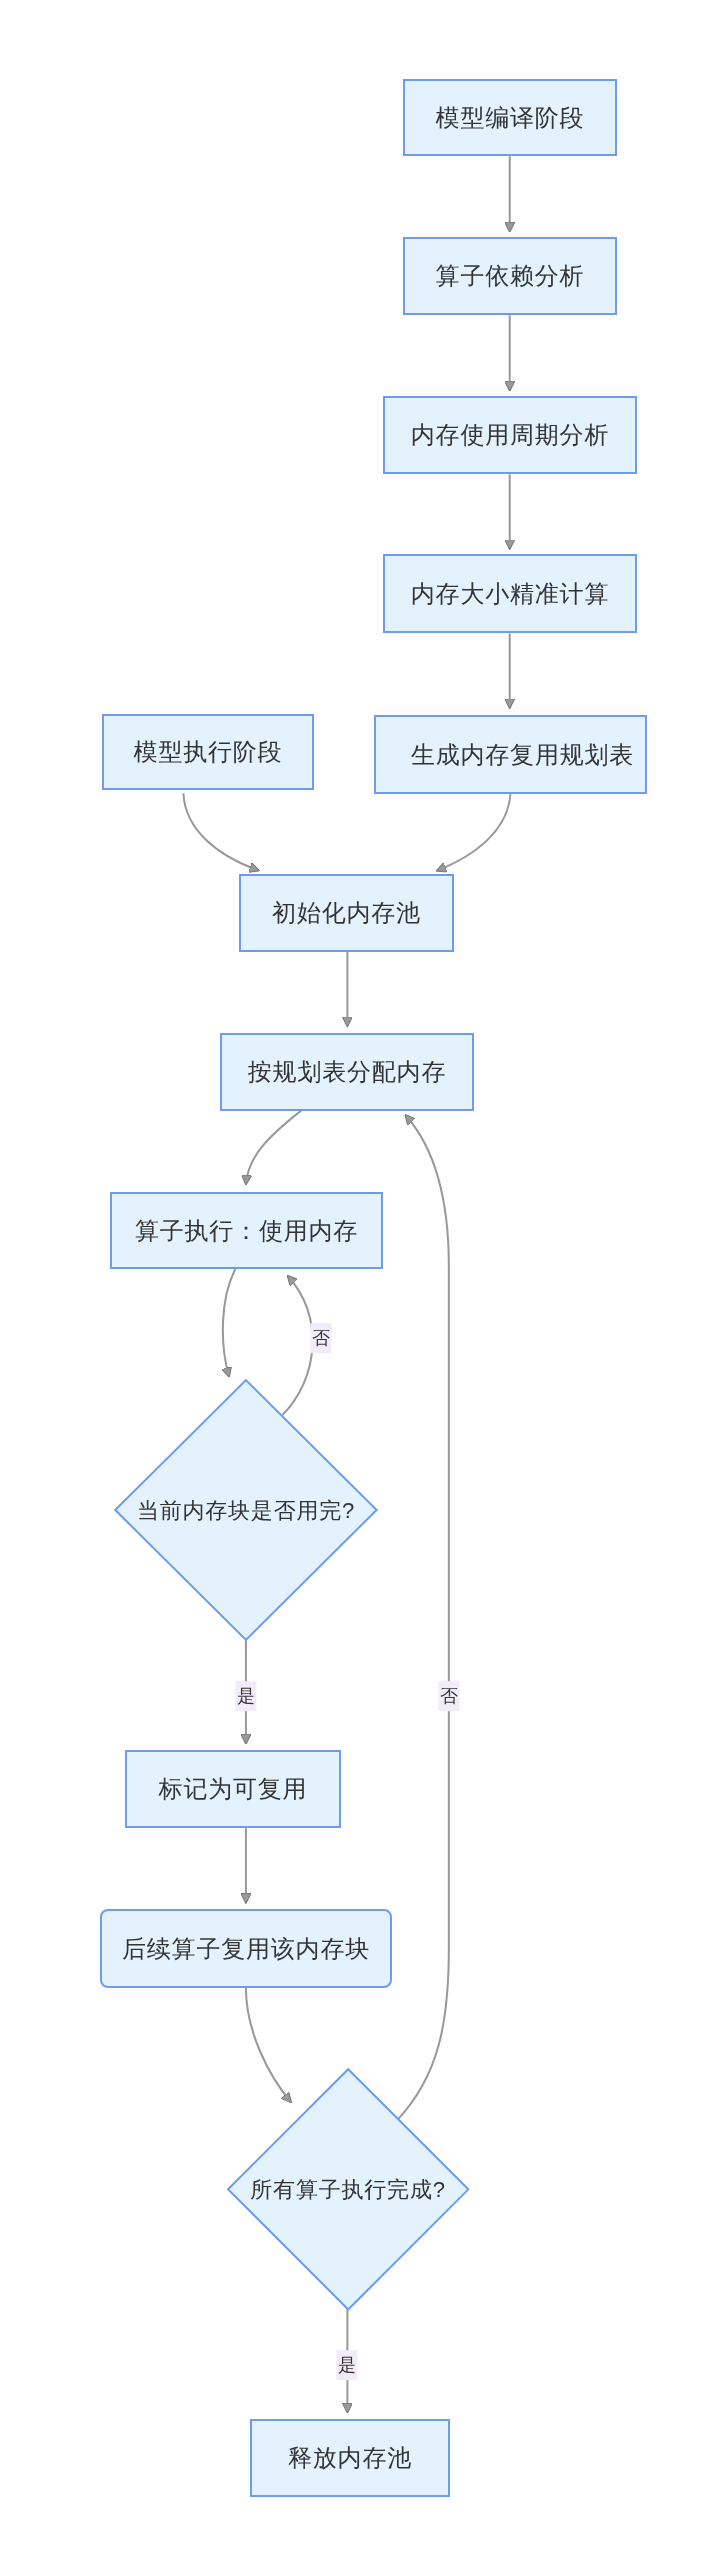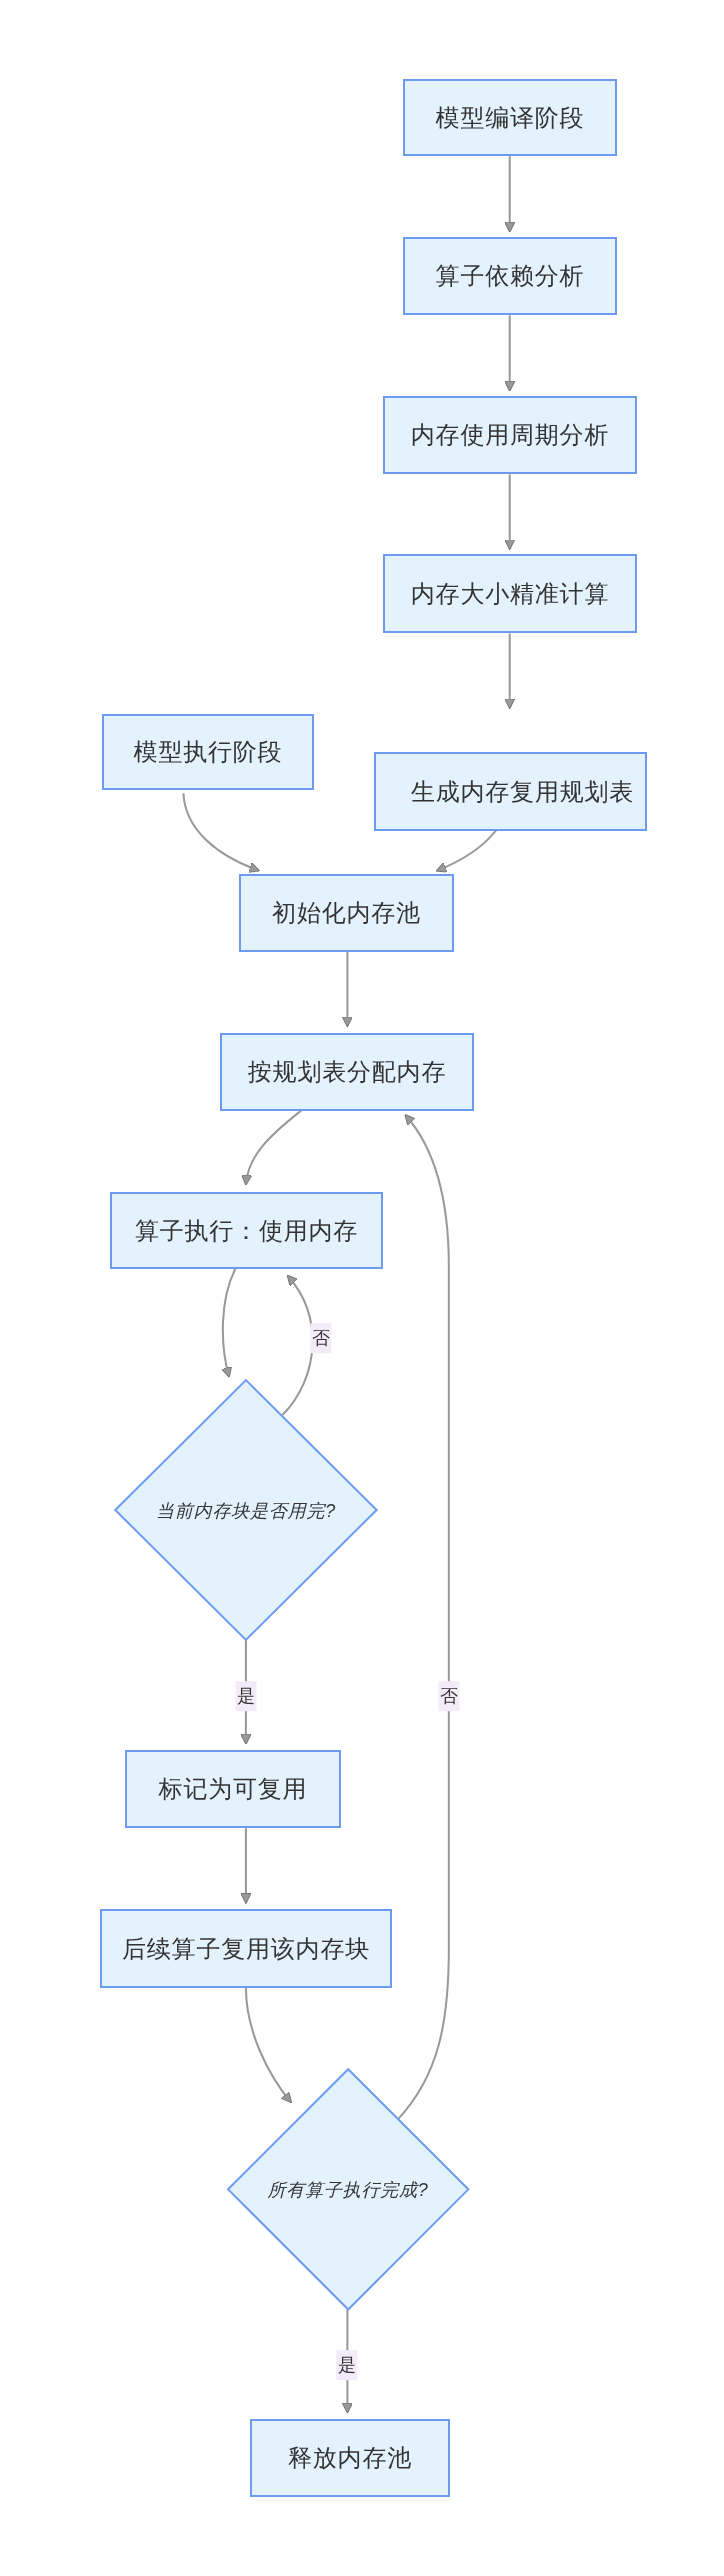--- a/index.html
+++ b/index.html
@@ -17,41 +17,41 @@
   .node {
     position:absolute; box-sizing:border-box;
     background:var(--node-fill,#e3f2fd);
     border:2px solid var(--node-border,#6c9bf0);
     display:flex; align-items:center; justify-content:center;
     font-size:24px; color:var(--text-color,#333333);
     letter-spacing:0.8px; text-align:center; white-space:nowrap;
   }
   .diamond-label {
     position:absolute; transform:translate(-50%,-50%);
-    font-size:18px; color:var(--text-color,#333333);
-    letter-spacing:0.8px; white-space:nowrap;font-style:italic;
+    font-size:22px; color:var(--text-color,#333333);
+    letter-spacing:0.8px; white-space:nowrap;
   }
   .edge-label {
     position:absolute; transform:translate(-50%,-50%);
     background:var(--label-bg,#f2ecfa);
     color:var(--text-color,#333333);
     font-size:18px; line-height:28px; padding:0.8px 1.6px; white-space:nowrap;
   }
   
   #node-compile    { left:403px; top:79px;   width:214px; height:77px; }
   #node-dependency { left:403px; top:237px;  width:214px; height:78px; }
   #node-lifecycle  { left:383px; top:396px;  width:254px; height:78px; }
   #node-size       { left:383px; top:554px;  width:254px; height:79px; }
   #node-exec       { left:66px;  top:714px;  width:212px; height:76px;margin-left:36px; }
-  #node-plan       { left:374px; top:752px;  width:273px; height:79px;padding-left:24px; }
+  #node-plan       { left:374px; top:715px;  width:273px; height:79px;padding-left:24px; }
   #node-init       { left:239px; top:874px; width:215px; height:78px; }
   #node-alloc      { left:220px; top:1033px; width:254px; height:78px; }
   #node-opexec     { left:110px; top:1192px; width:273px; height:77px; }
   #node-mark       { left:125px; top:1750px; width:216px; height:78px; }
-  #node-reuse      { left:100px; top:1909px; width:292px; height:79px; }
+  #node-reuse      { left:100px; top:1909px; width:292px; height:79px;border-radius:8px; }
   #node-release    { left:250px; top:2419px; width:200px; height:78px; }
   #label-diamond1  { left:246px; top:1511px; }
   #label-diamond2  { left:348px; top:2190px; }
   #label-no1  { left:321px; top:1338px; }
   #label-yes1 { left:246px; top:1696px; }
   #label-no2  { left:449px; top:1696px; }
   #label-yes2 { left:347px; top:2365px; }
 </style>
 </head>
 <body>

